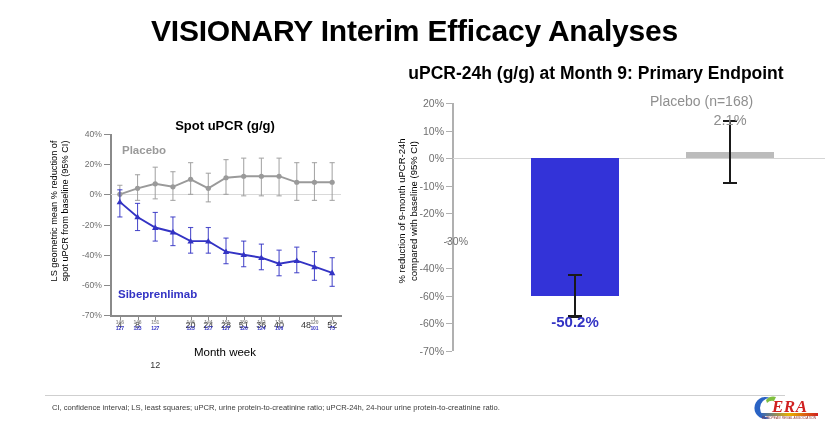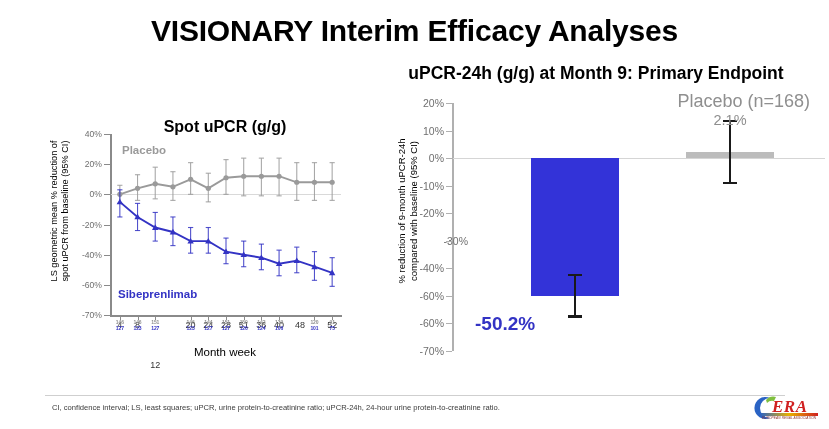--- a/index.html
+++ b/index.html
@@ -23,21 +23,21 @@
   
   .right-title{
     position:absolute;left:363px;top:63px;width:466px;
     text-align:center;font-size:17.5px;font-weight:bold;color:#000;
   }
 
   
   .left-chart{position:absolute;left:40px;top:108px;width:320px;height:260px;}
   .lc-title{
     position:absolute;left:60px;top:10px;width:250px;text-align:center;
-    font-size:16px;font-weight:bold;color:#000;
+    font-size:13px;font-weight:bold;color:#000;
   }
   .lc-ylabel{
     position:absolute;left:-80px;top:92px;width:200px;
     transform:rotate(-90deg);
     font-size:9.2px;color:#000;text-align:center;line-height:11px;
   }
   .lc-ylabel span{display:block;}
   .lc-axis-v{
     position:absolute;left:70px;top:26px;width:1.5px;height:182px;background:#8a8a8a;
   }
@@ -88,30 +88,30 @@
   .rc-ytickmark{position:absolute;left:66px;width:6px;height:1px;background:#b0b0b0;}
   .rc-zero{position:absolute;left:73px;width:372px;height:1px;background:#d5d5d5;}
   .rc-bar{position:absolute;}
   .rc-errbar{position:absolute;background:#1a1a1a;width:2.5px;}
   .rc-errcap{position:absolute;background:#1a1a1a;height:2.5px;}
   .leg-sibe{
     position:absolute;left:95px;top:-1px;width:200px;text-align:center;
     font-size:12.5px;font-weight:bold;color:#3333c4;line-height:15px;
   }
   .leg-plac{
-    position:absolute;left:270px;top:-1px;width:160px;text-align:right;
-    font-size:18px;color:#8f8f8f;line-height:15px;
+    position:absolute;left:270px;top:-1px;width:160px;text-align:left;
+    font-size:14px;color:#8f8f8f;line-height:15px;
   }
   .val-plac{
     position:absolute;left:270px;top:17px;width:160px;text-align:center;
     font-size:14.5px;color:#8f8f8f;
   }
   .val-sibe{
-    position:absolute;left:95px;top:218px;width:200px;
-    font-size:19px;font-weight:bold;color:#3333c4;
+    position:absolute;left:95px;top:218px;width:200px;text-align:center;
+    font-size:15px;font-weight:bold;color:#3333c4;
   }
 
   
   .footer-rule{position:absolute;left:45px;top:395px;width:740px;height:1px;background:#cfcfcf;}
   .footnote{
     position:absolute;left:52px;top:403px;
     font-size:7.6px;color:#3a3a3a;
   }
   .era-logo{position:absolute;left:752px;top:392px;width:72px;height:34px;font-style:italic;}
   .era-text{
@@ -173,21 +173,21 @@
         <div class="lc-xtick" style="left: 168.308px;">24</div>
         <div class="lc-xtickmark" style="left: 168.308px;"></div>
         <div class="lc-xtick" style="left: 186px;">28</div>
         <div class="lc-xtickmark" style="left: 186px;"></div>
         <div class="lc-xtick" style="left: 203.692px;">51</div>
         <div class="lc-xtickmark" style="left: 203.692px;"></div>
         <div class="lc-xtick" style="left: 221.385px;">36</div>
         <div class="lc-xtickmark" style="left: 221.385px;"></div>
         <div class="lc-xtick" style="left: 239.077px;">40</div>
         <div class="lc-xtickmark" style="left: 239.077px;"></div>
-        <div class="lc-xtick" style="left: 260px;">48</div>
+        <div class="lc-xtick" style="left: 266px;">48</div>
         <div class="lc-xtickmark" style="left: 274.462px;"></div>
         <div class="lc-xtick" style="left: 292.154px;">52</div>
         <div class="lc-xtickmark" style="left: 292.154px;"></div>
       </div>
     <div id="lc-series">
         <svg width="320" height="260" style="position: absolute; left: 0px; top: 0px;">
           <line x1="79.84615384615384" x2="79.84615384615384" y1="95.38333333333334" y2="77.28333333333333" stroke="#9a9a9a" stroke-width="1.1" opacity="0.85"></line>
           <line x1="77.24615384615385" x2="82.44615384615383" y1="95.38333333333334" y2="95.38333333333334" stroke="#9a9a9a" stroke-width="1.1" opacity="0.85"></line>
           <line x1="77.24615384615385" x2="82.44615384615383" y1="77.28333333333333" y2="77.28333333333333" stroke="#9a9a9a" stroke-width="1.1" opacity="0.85"></line>
           <line x1="97.53846153846155" x2="97.53846153846155" y1="92.36666666666666" y2="66.725" stroke="#9a9a9a" stroke-width="1.1" opacity="0.85"></line>

